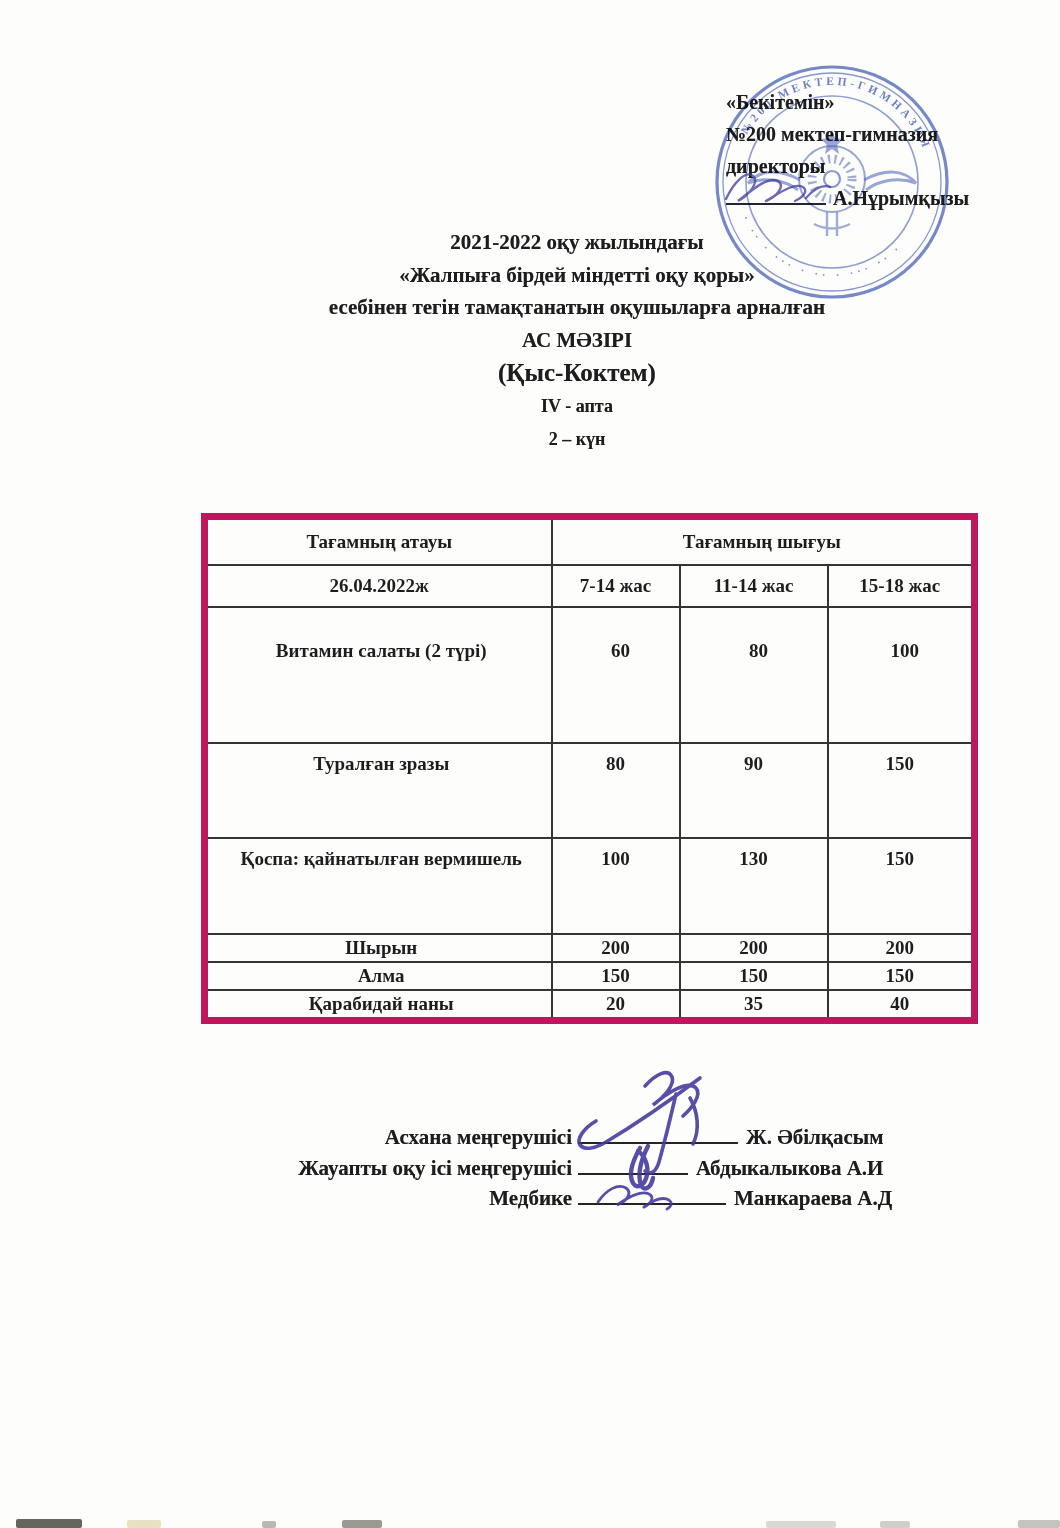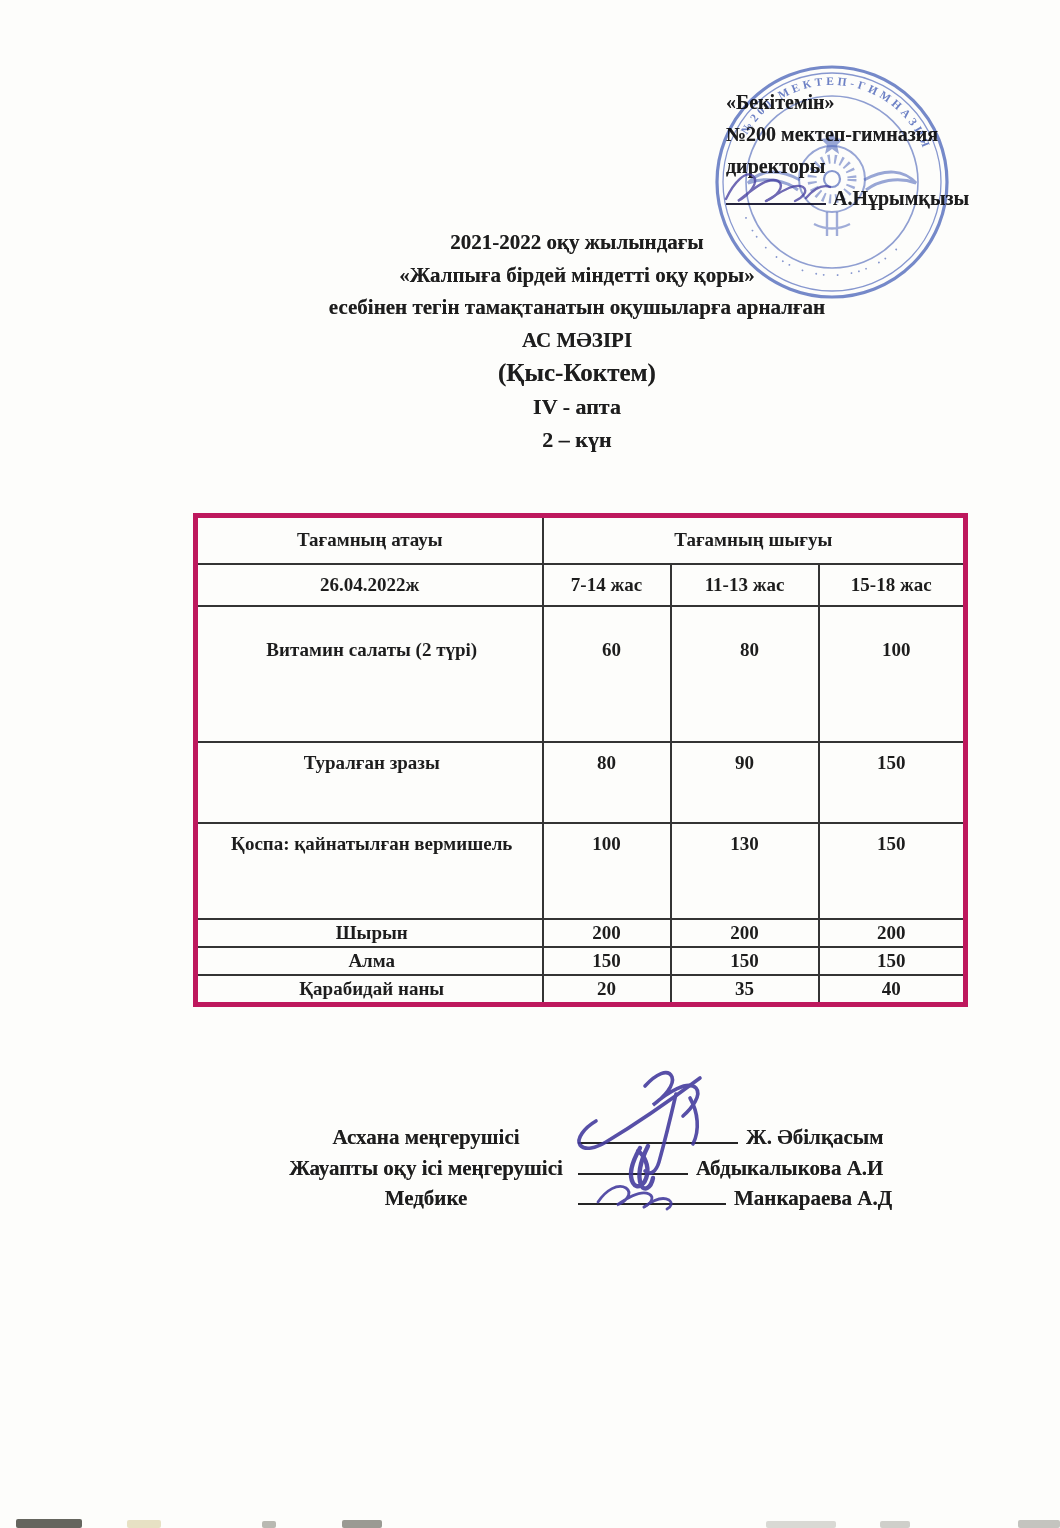--- a/index.html
+++ b/index.html
@@ -30,48 +30,48 @@
   }
 
   
   .titles{
     position:absolute;left:94px;right:0;top:226px;
     text-align:center;font-weight:700;line-height:32.5px;
     text-shadow:0 0 .5px rgba(0,0,0,.5);
   }
   .titles p{margin:0;font-size:21px;}
   .titles .t-big{font-size:25px;line-height:34px;}
-  .titles .t-med{font-size:22px;line-height:33px;}
+  .titles .t-med{font-size:18px;line-height:33px;}
 
   
   .menu-table{
     position:absolute;left:193px;top:513px;width:770px;
     border-collapse:collapse;table-layout:fixed;
     font-weight:700;font-size:19px;
   }
   .menu-table th,.menu-table td{
     border:2px solid #343434;
     padding:2px 6px;
   }
-  .menu-table{border:5px solid #be185d;}
+  .menu-table{border:7px solid #be185d;margin-left:8px;}
   .menu-table th{text-align:center;vertical-align:middle;}
   .menu-table td.dish{text-align:center;padding-left:10px;}
   .menu-table td.val{text-align:center;}
   tr.row-xtall td{vertical-align:top;padding-top:32px;padding-left:16px;}
   tr.row-tall td{vertical-align:top;padding-top:9px;}
   tr.row-short td{vertical-align:middle;}
 
   
   .signatures{
     position:absolute;left:280px;top:1122px;
     font-size:21px;font-weight:700;line-height:30.5px;
     text-shadow:0 0 .5px rgba(0,0,0,.5);
   }
   .sig-row{white-space:nowrap;}
-  .sig-label{display:inline-block;width:292px;text-align:center;padding-right:6px;}
+  .sig-label{display:inline-block;width:292px;text-align:right;padding-right:6px;}
   .sig-rule{display:inline-block;height:19px;border-bottom:2.5px solid #252525;vertical-align:baseline;}
   .rule-1{width:160px;}
   .rule-2{width:110px;}
   .rule-3{width:148px;}
   .sig-name{padding-left:8px;}
 
   
   .ink-overlay{position:absolute;left:0;top:0;width:1060px;height:1528px;pointer-events:none;}
 
   
@@ -137,30 +137,30 @@
         <col style="width:147px">
     </colgroup>
     <tbody>
         <tr style="height:48px">
       <th>Тағамның атауы</th>
       <th colspan="3">Тағамның шығуы</th>
     </tr>
     <tr style="height:42px">
       <th>26.04.2022ж</th>
       <th>7-14 жас</th>
-      <th>11-13 жас</th>
+      <th>11-14 жас</th>
       <th>15-18 жас</th>
     </tr>
     <tr class="row-xtall" style="height:136px">
       <td class="dish">Витамин салаты (2 түрі)</td>
       <td class="val">60</td>
       <td class="val">80</td>
       <td class="val">100</td>
     </tr>
-    <tr class="row-tall" style="height:81px">
+    <tr class="row-tall" style="height:95px">
       <td class="dish">Туралған зразы</td>
       <td class="val">80</td>
       <td class="val">90</td>
       <td class="val">150</td>
     </tr>
     <tr class="row-tall" style="height:96px">
       <td class="dish">Қоспа: қайнатылған вермишель</td>
       <td class="val">100</td>
       <td class="val">130</td>
       <td class="val">150</td>

